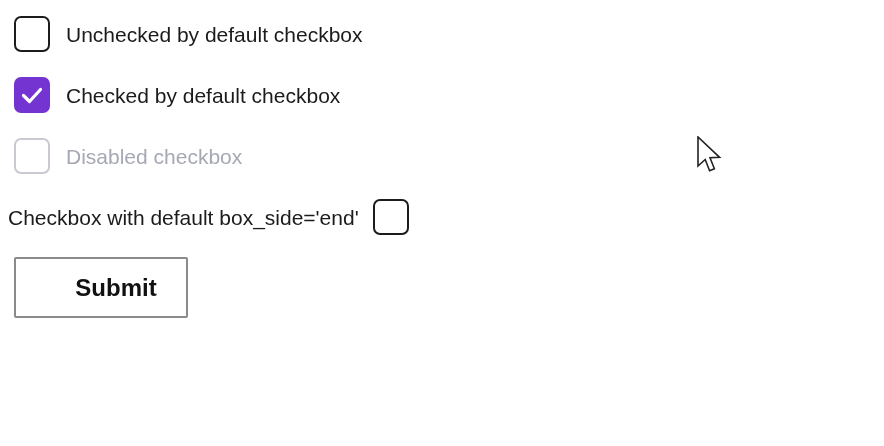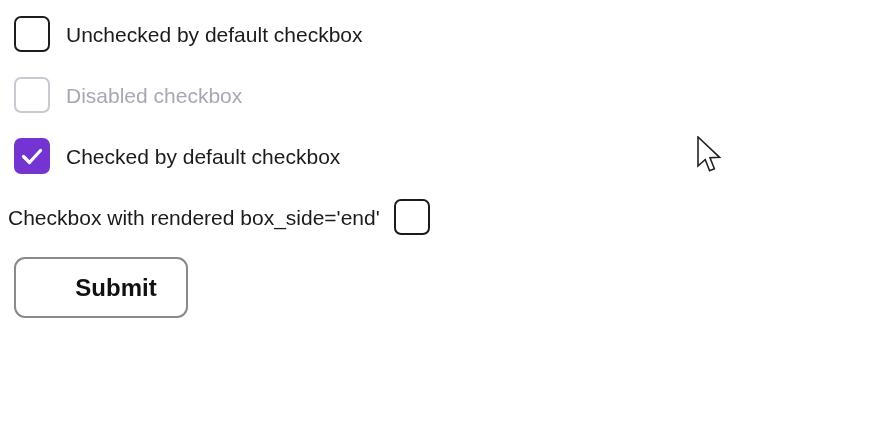--- a/index.html
+++ b/index.html
@@ -63,21 +63,21 @@
   }
   .submit-btn {
     box-sizing: border-box;
     position: absolute;
     left: 14px;
     top: 257px;
     width: 174px;
     height: 61px;
     background: #ffffff;
     border: 2px solid #8a8a8a;
-    border-radius: 11px;
+    border-radius: 2px;
     font-family: "Liberation Sans", sans-serif;
     font-size: 24px;
     font-weight: 600;
     color: #111111;
     display: flex;
     align-items: center;
     justify-content: center;
     cursor: pointer;
     padding-left: 36px;
   }
@@ -94,35 +94,35 @@
 <body>
 
 <div class="rows">
 
   <div class="row">
     <span class="cb" role="checkbox" aria-checked="false"></span>
     <span class="lbl">Unchecked by default checkbox</span>
   </div>
 
   <div class="row">
-    <span class="cb disabled" role="checkbox" aria-checked="false" aria-disabled="true"></span>
-    <span class="lbl disabled">Disabled checkbox</span>
-  </div>
-
-  <div class="row">
     <span class="cb checked" role="checkbox" aria-checked="true">
       <svg width="22" height="17" viewBox="0 0 22 17">
         <polyline points="2.5,8.5 8.5,14.5 19.5,2.5" fill="none" stroke="#ffffff" stroke-width="3.2" stroke-linecap="round" stroke-linejoin="round"></polyline>
       </svg>
     </span>
     <span class="lbl">Checked by default checkbox</span>
   </div>
 
+  <div class="row">
+    <span class="cb disabled" role="checkbox" aria-checked="false" aria-disabled="true"></span>
+    <span class="lbl disabled">Disabled checkbox</span>
+  </div>
+
   <div class="row box-end">
-    <span class="lbl">Checkbox with rendered box_side='end'</span>
+    <span class="lbl">Checkbox with default box_side='end'</span>
     <span class="cb" role="checkbox" aria-checked="false"></span>
   </div>
 
 </div>
 
 <button class="submit-btn">Submit</button>
 
 <svg class="cursor" viewBox="0 0 28 42">
   <path d="M 2 1 L 2 30 L 9.2 23.5 L 13.6 34.8 L 18.4 32.8 L 14 21.8 L 23.6 21.3 Z" fill="#ffffff" stroke="#222222" stroke-width="1.6" stroke-linejoin="miter"></path>
 </svg>

